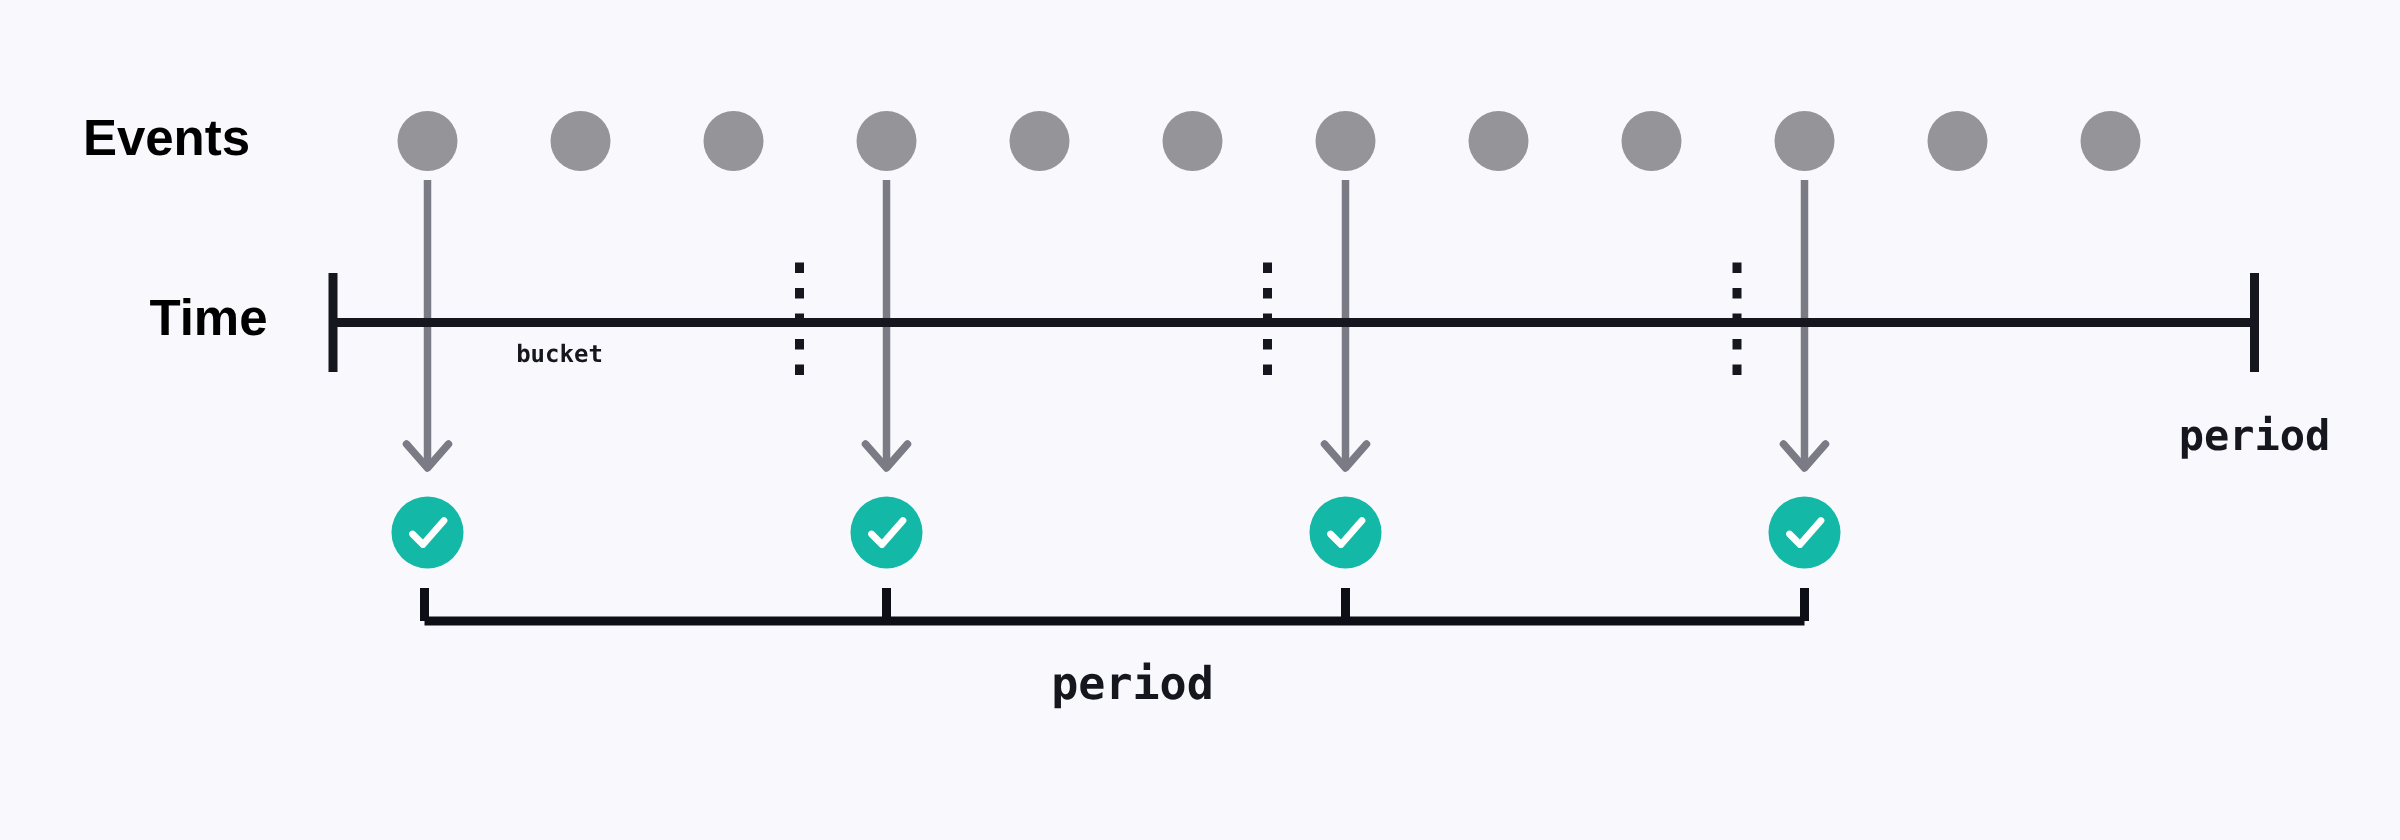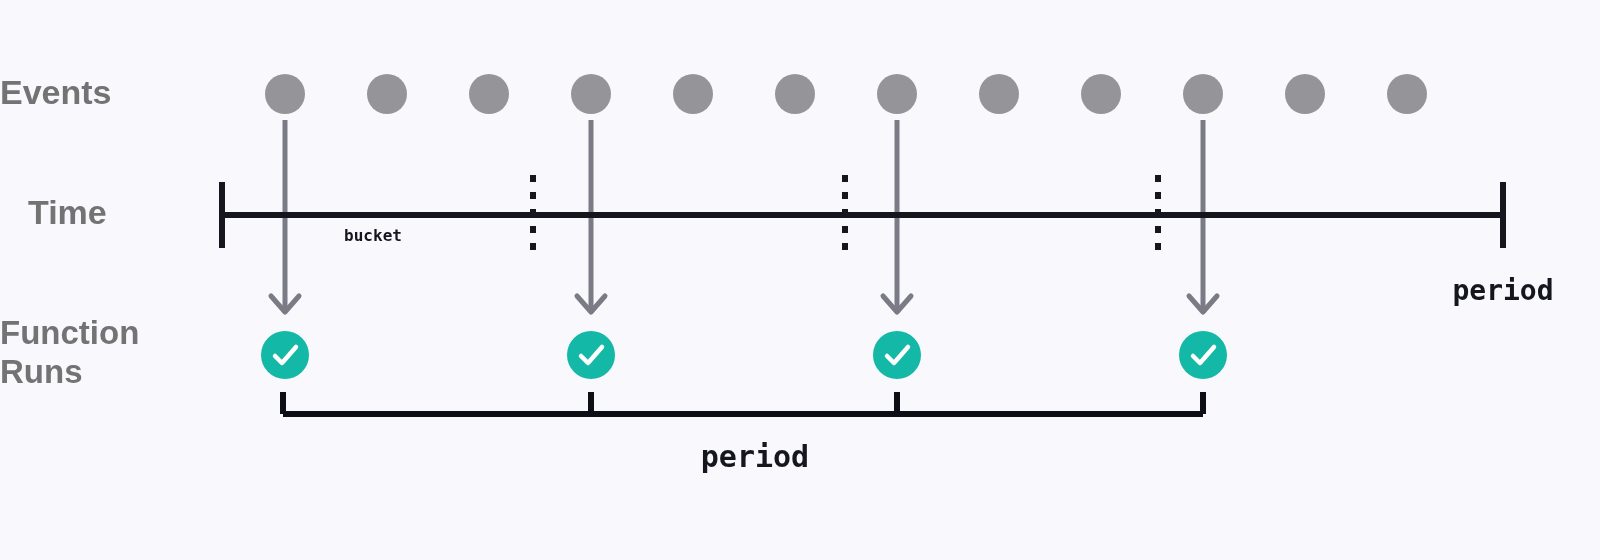--- a/index.html
+++ b/index.html
@@ -14,22 +14,22 @@
     overflow: hidden;
   }
   #diagram {
     position: relative;
     width: 1600px;
     height: 560px;
   }
   .row-label {
     position: absolute;
     font-weight: bold;
-    color: #737373;
-    text-align: left;
+    color: #000000;
+    text-align: center;
     line-height: 1.18;
     white-space: pre-line;
   }
   #label-events {
     left: 0;
     top: 72px;
     width: 222px;
     font-size: 34px;
   }
   #label-time {
@@ -78,22 +78,20 @@
 </style>
 </head>
 <body>
 
 <div id="diagram">
 
   <div class="row-label" id="label-events">Events</div>
 
   <div class="row-label" id="label-time">Time</div>
 
-  <div class="row-label" id="label-function-runs">Function
-Runs</div>
 
   <div class="mono-label" id="label-bucket">bucket</div>
 
   <div class="mono-label" id="label-period">period</div>
 
   <div class="mono-label" id="label-limit">period</div>
 
   <svg id="canvas" width="1600" height="560">
     <g id="event-dots">
         <circle cx="285" cy="94" r="20" fill="#949499"></circle>

